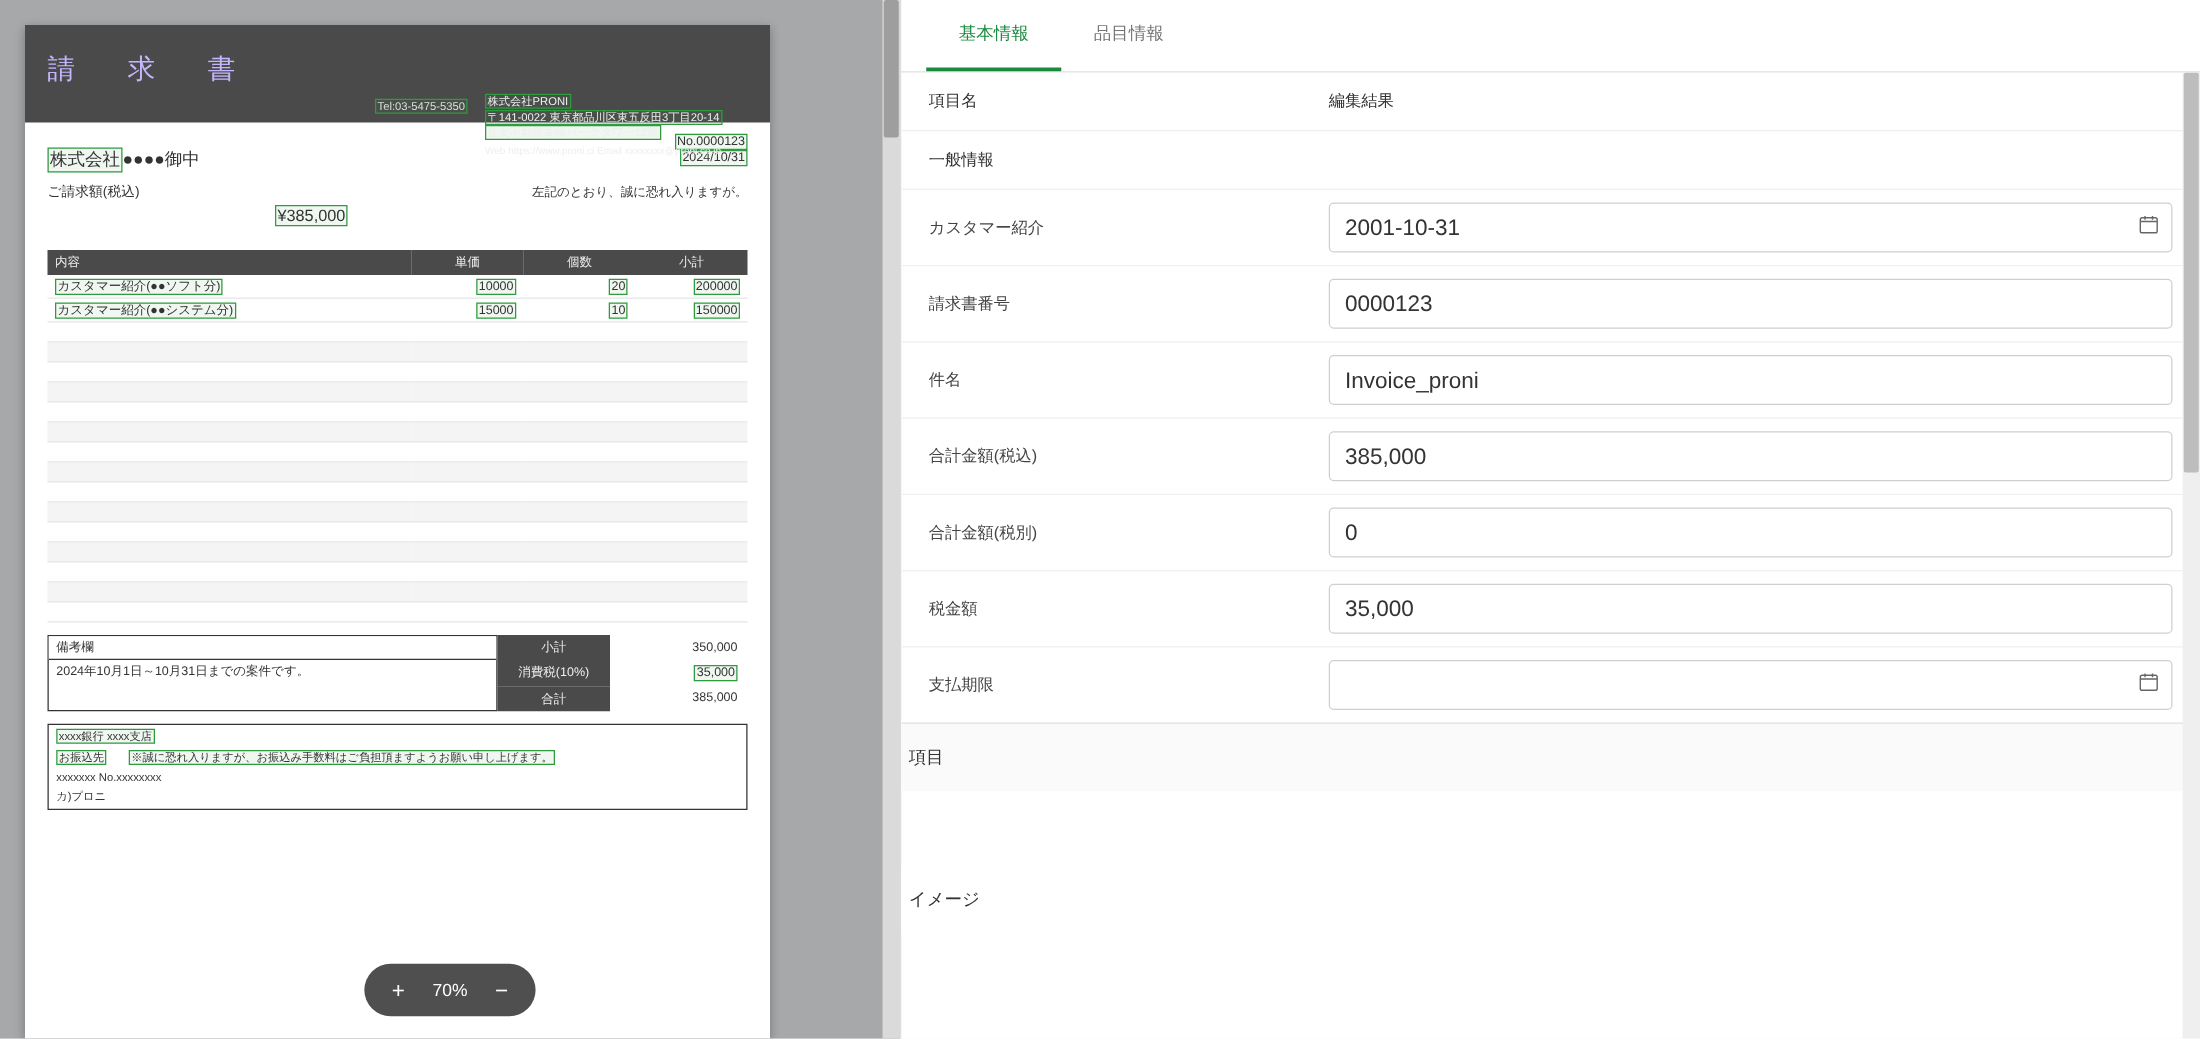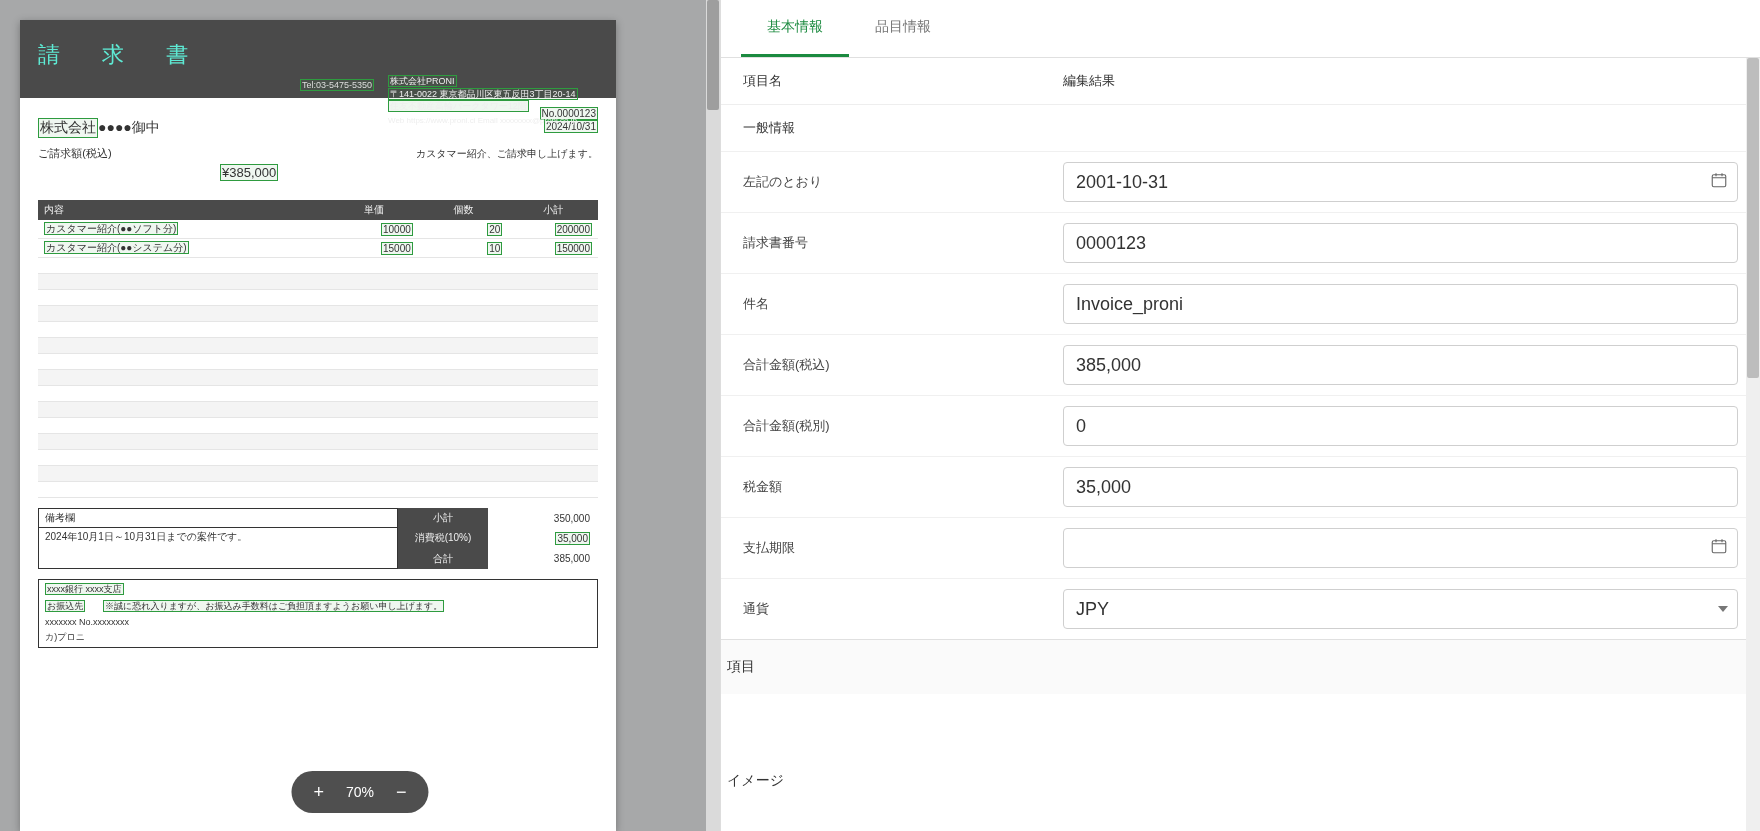--- a/index.html
+++ b/index.html
@@ -2,21 +2,21 @@
 <html><head>
 <meta charset="utf-8">
 <style>
 *{box-sizing:border-box;margin:0;padding:0;}
 body{font-family:"Helvetica Neue",Arial,"Hiragino Kaku Gothic ProN","Hiragino Sans",Meiryo,sans-serif;background:#f5f5f5;overflow:hidden;}
 .app{display:flex;width:1760px;height:831px;}
 .left{width:720px;background:#a7a8a9;position:relative;display:flex;flex-direction:column;align-items:stretch;}
 .doc-scroll{flex:1;overflow:hidden;display:flex;justify-content:flex-start;padding:20px 0 0 20px;}
 .doc{width:596px;background:#fff;box-shadow:0 2px 8px rgba(0,0,0,.3);padding:0;font-size:11px;color:#333;}
 .doc-header{background:#4a4a4a;color:#eee;padding:20px 18px 10px 18px;position:relative;}
-.doc-title{font-size:22px;letter-spacing:18px;font-weight:400;color:#5eead4;margin-bottom:18px;}
+.doc-title{font-size:22px;letter-spacing:18px;font-weight:400;color:#c4b5fd;margin-bottom:18px;}
 .company-block{position:absolute;top:55px;right:18px;width:210px;font-size:9px;line-height:1.4;}
 .hl{border:1px solid #2e9b3f;background:rgba(46,155,63,.08);padding:0 1px;}
 .tel{position:absolute;bottom:8px;left:280px;font-size:9px;color:#ddd;}
 .addressee{margin:20px 18px 6px 18px;display:flex;align-items:baseline;}
 .addressee .name{font-size:14px;}
 .meta-right{float:right;margin:-36px 18px 0 12px;text-align:right;font-size:10px;}
 .meta-right>div{margin-bottom:2px;}
 .amount-row{margin:8px 18px 4px 18px;font-size:11px;display:flex;justify-content:space-between;align-items:center;}
 .amount-box{margin:2px 0 20px 200px;}
 .total-amt{font-size:13px;}
@@ -86,21 +86,21 @@
           <span class="hl name">株式会社</span>
           <span class="name">●●●●</span>
           <span class="name"> 御中</span>
         </div>
         <div class="meta-right">
           <div><span class="hl">No.0000123</span></div>
           <div><span class="hl">2024/10/31</span></div>
         </div>
         <div class="amount-row">
           <span>ご請求額(税込)</span>
-          <span class="note-right">カスタマー紹介、ご請求申し上げます。</span>
+          <span class="note-right">左記のとおり、誠に恐れ入りますが。</span>
         </div>
         <div class="amount-box"><span class="hl total-amt">¥385,000</span></div>
         <table class="items-table">
           <thead>
               <tr>
             <th style="width:52%">内容</th>
             <th style="width:16%">単価</th>
             <th style="width:16%">個数</th>
             <th style="width:16%">小計</th>
           </tr>
@@ -269,21 +269,21 @@
     </div>
     <div class="panel-scroll">
       <div class="panel">
         <div class="col-head">
           <div class="c1">項目名</div>
           <div>編集結果</div>
         </div>
         <div class="section-title">一般情報</div>
 
         <div class="field-row">
-          <div class="label">左記のとおり</div>
+          <div class="label">カスタマー紹介</div>
           <div class="input-wrap">
             <input class="input" value="2001-10-31" style="">
             <span class="icon-right">
               <svg class="cal" viewBox="0 0 24 24">
                   <rect x="3" y="5" width="18" height="16" rx="2"></rect>
                   <path d="M3 9h18M8 3v4M16 3v4"></path>
                 </svg>
             </span>
           </div>
         </div>
@@ -312,29 +312,20 @@
           <div class="input-wrap">
             <input class="input" value="" style="">
             <span class="icon-right">
               <svg class="cal" viewBox="0 0 24 24">
                   <rect x="3" y="5" width="18" height="16" rx="2"></rect>
                   <path d="M3 9h18M8 3v4M16 3v4"></path>
                 </svg>
             </span>
           </div>
         </div>
-        <div class="field-row">
-          <div class="label">通貨</div>
-          <div class="input-wrap">
-            <input class="input select" value="JPY" style="">
-            <span class="icon-right">
-                <div class="chev"></div>
-              </span>
-          </div>
-        </div>
       </div>
       <div class="section-footer">項目</div>
       <div style="height:60px"></div>
       <div class="section-footer" style="background:#fff;border:0;">イメージ</div>
       <div class="right-scrollbar">
         <div class="thumb"></div>
       </div>
     </div>
   </div>
 </div>

